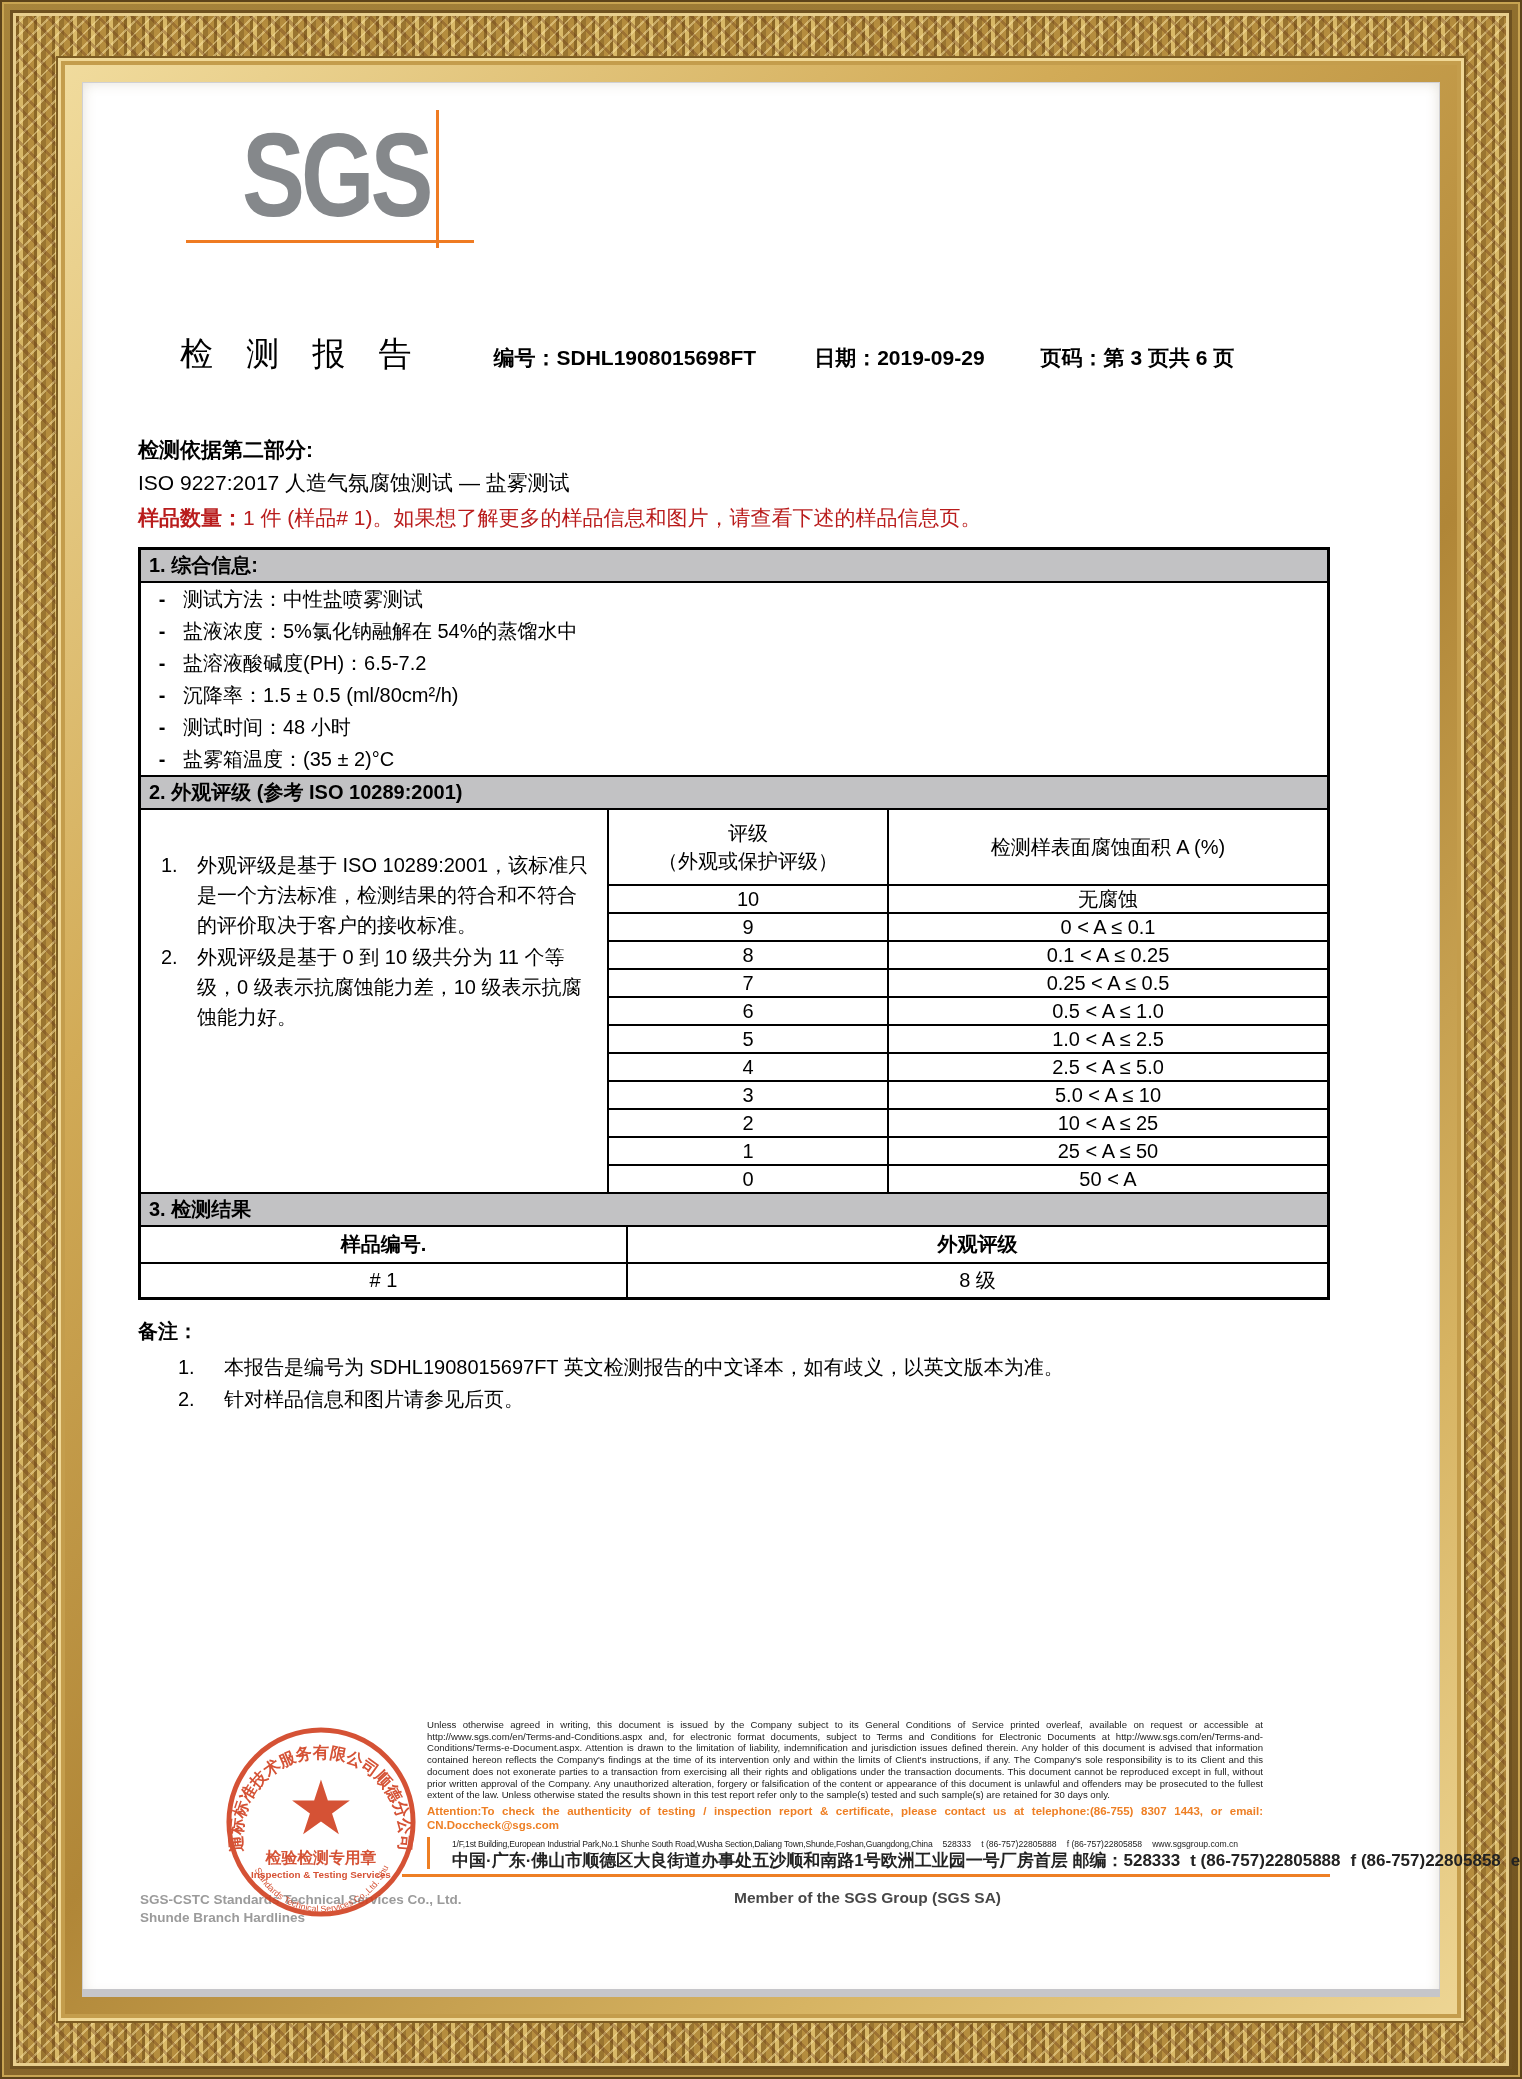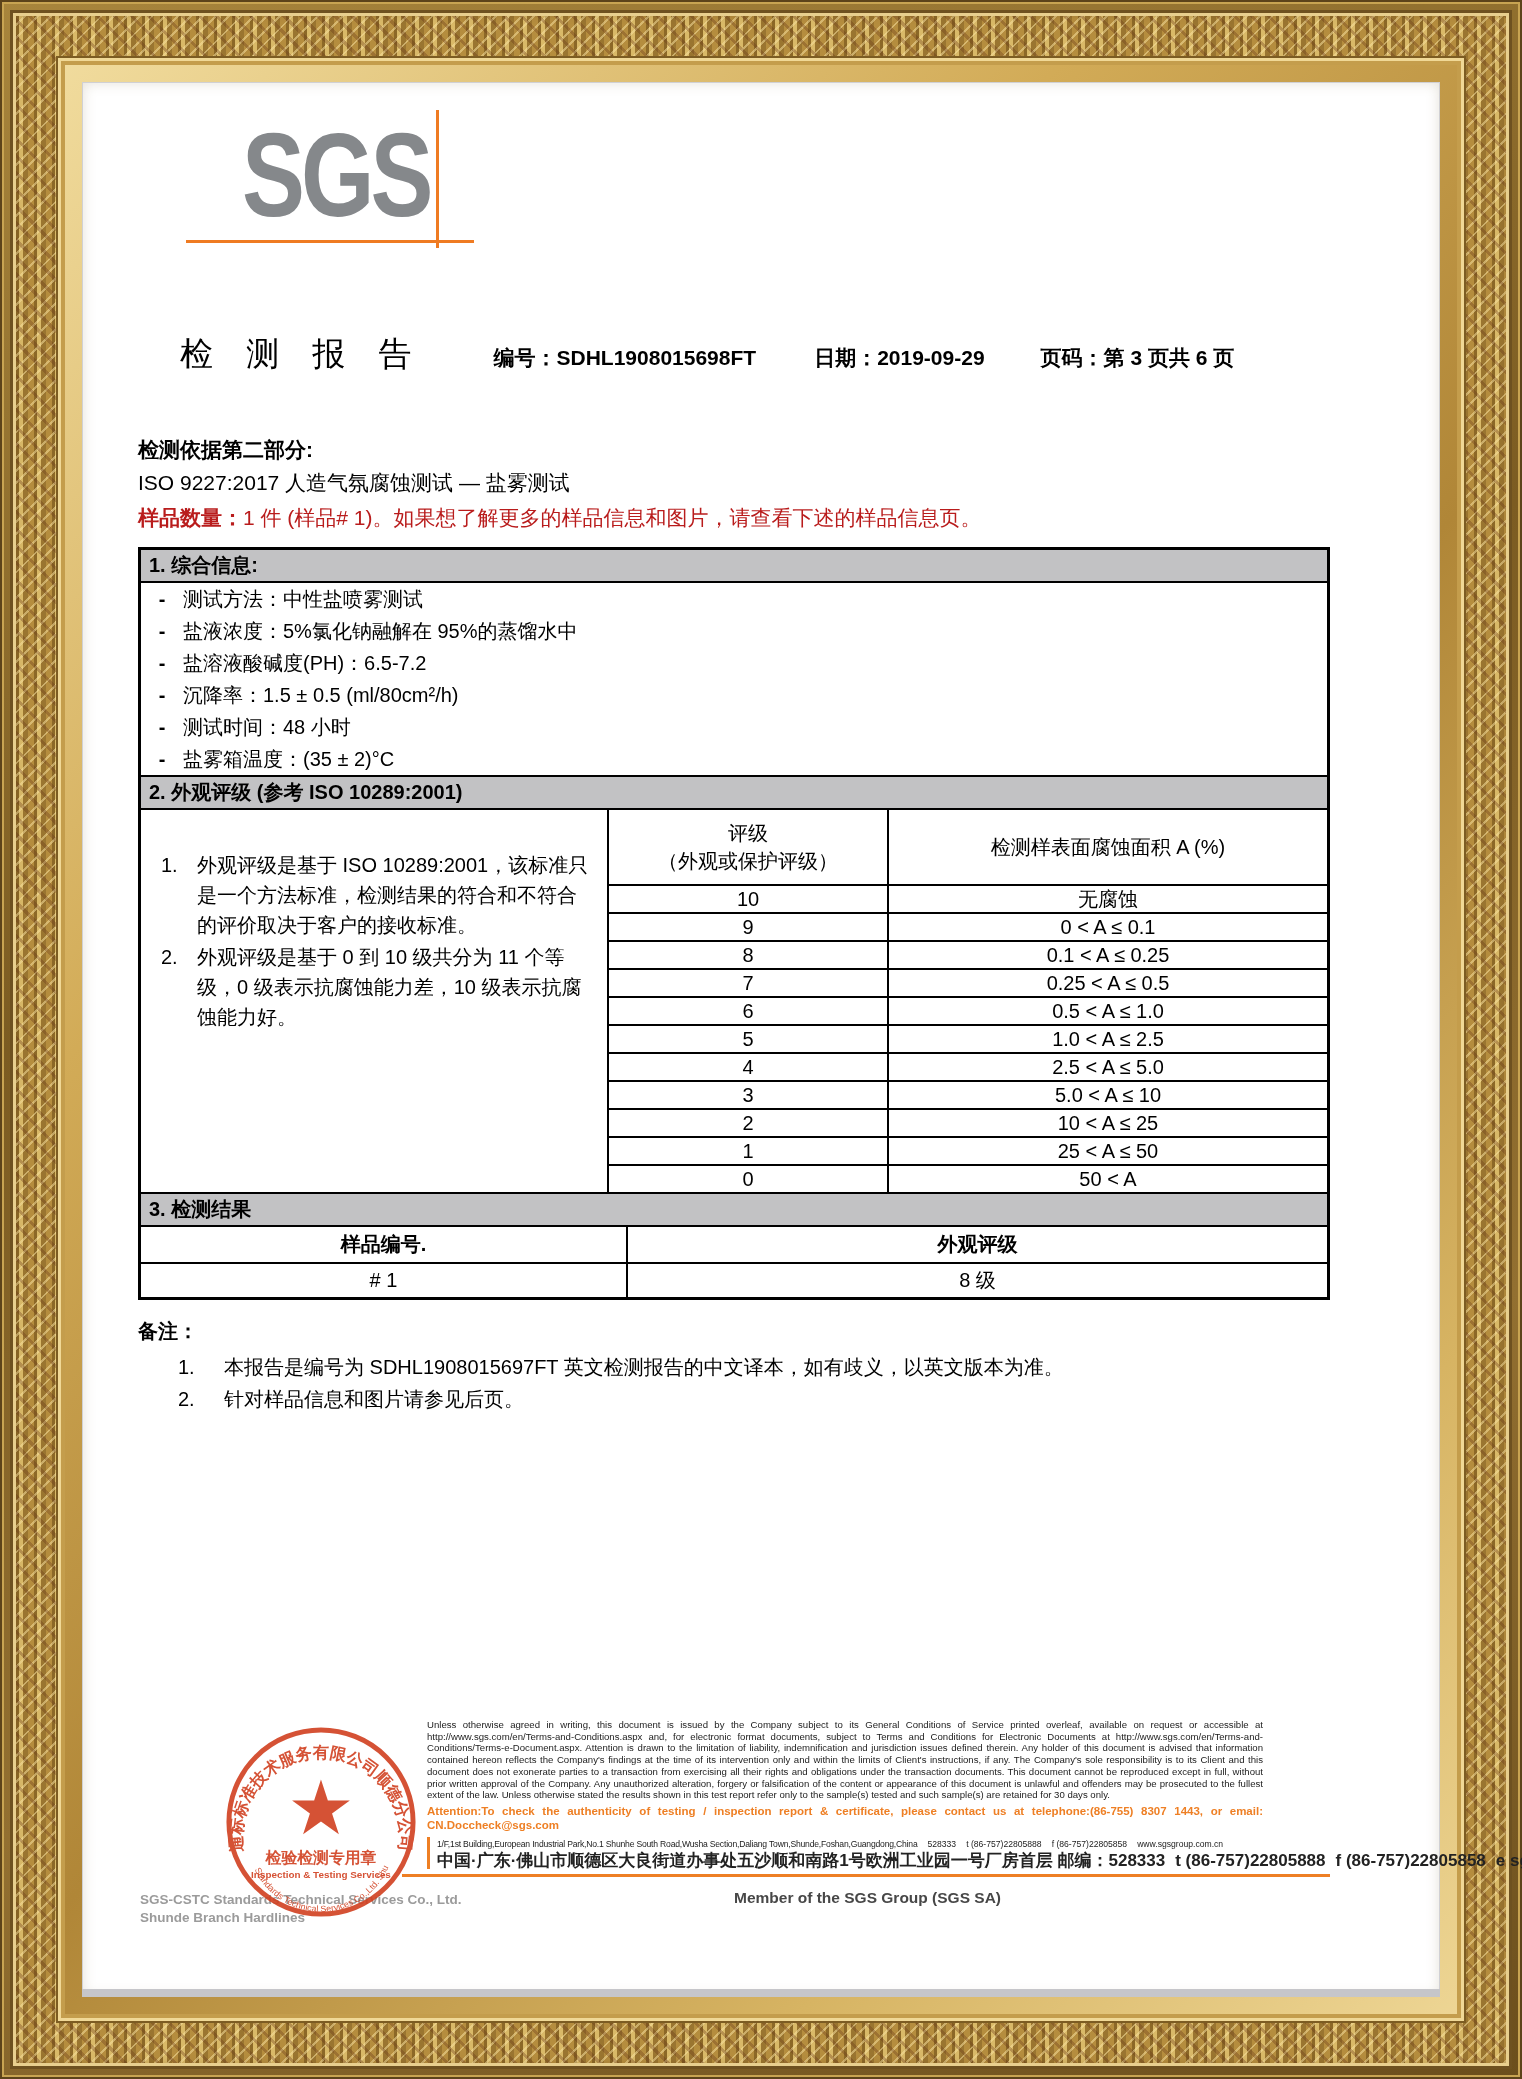--- a/index.html
+++ b/index.html
@@ -107,21 +107,21 @@
   .stamp-wrap{position:absolute;left:84px;top:4px;z-index:2;opacity:.9;}
   .f-right{margin-left:289px;position:relative;z-index:3;}
   .legal{
     margin:0;font-size:9.6px;line-height:11.7px;color:#1c1c1c;
     text-align:justify;width:836px;
   }
   .attention{
     margin:3px 0 0 0;width:836px;font-size:11.5px;line-height:14px;
     font-weight:bold;color:#ee7f24;text-align:justify;
   }
-  .addr{margin-top:5px;border-left:3px solid #ee7f24;padding-left:7px;width:880px;}
+  .addr{margin-top:5px;border-left:3px solid #ee7f24;padding-left:22px;width:880px;}
   .addr-row{display:flex;align-items:baseline;white-space:nowrap;color:#222;}
   .addr-row.en{font-size:8.6px;line-height:15px;}
   .addr-row.en .a-main{letter-spacing:-0.2px;}
   .addr-row.cn{font-size:17px;line-height:17px;font-weight:bold;}
   .addr-row span{margin-right:10px;}
   .orange-rule{margin:5px 0 0 -25px;height:3px;background:#ee7f24;width:928px;}
   .member{margin-top:12px;padding-right:22px;text-align:center;font-size:15.5px;font-weight:bold;color:#474747;}
 </style>
 </head>
 <body>
@@ -165,21 +165,21 @@
     <div class="sec-header">1. 综合信息:</div>
     <div class="s1-body">
 
         <div class="s1-row">
           <span class="s1-dash">-</span>
           <span class="s1-text">测试方法：中性盐喷雾测试</span>
         </div>
 
         <div class="s1-row">
           <span class="s1-dash">-</span>
-          <span class="s1-text">盐液浓度：5%氯化钠融解在 95%的蒸馏水中</span>
+          <span class="s1-text">盐液浓度：5%氯化钠融解在 54%的蒸馏水中</span>
         </div>
 
         <div class="s1-row">
           <span class="s1-dash">-</span>
           <span class="s1-text">盐溶液酸碱度(PH)：6.5-7.2</span>
         </div>
 
         <div class="s1-row">
           <span class="s1-dash">-</span>
           <span class="s1-text">沉降率：1.5 ± 0.5 (ml/80cm²/h)</span>

